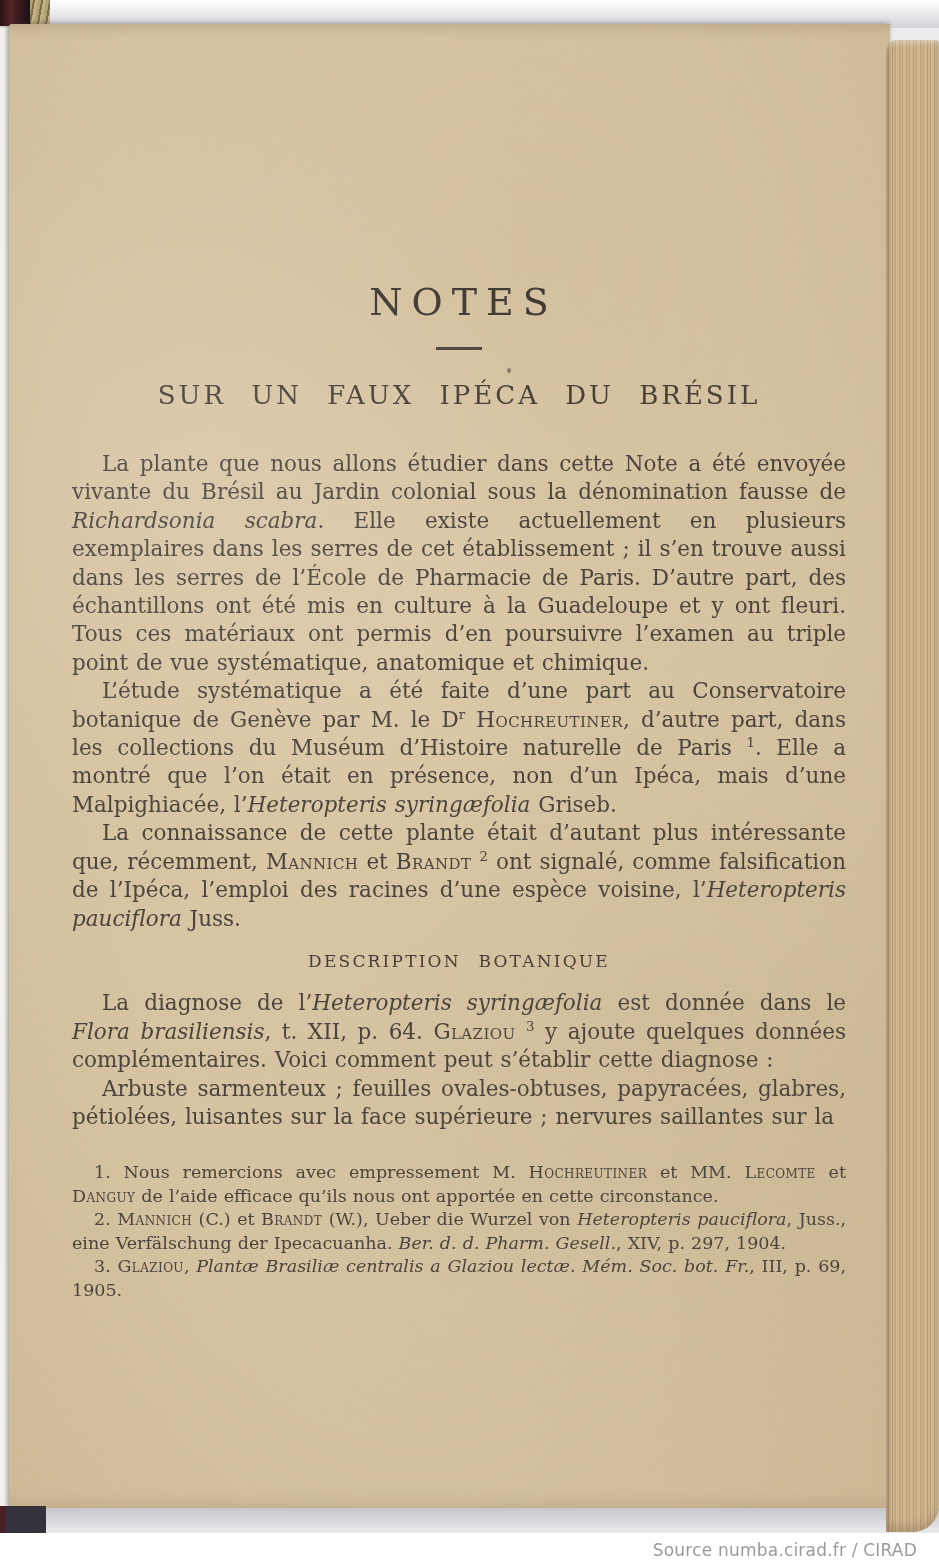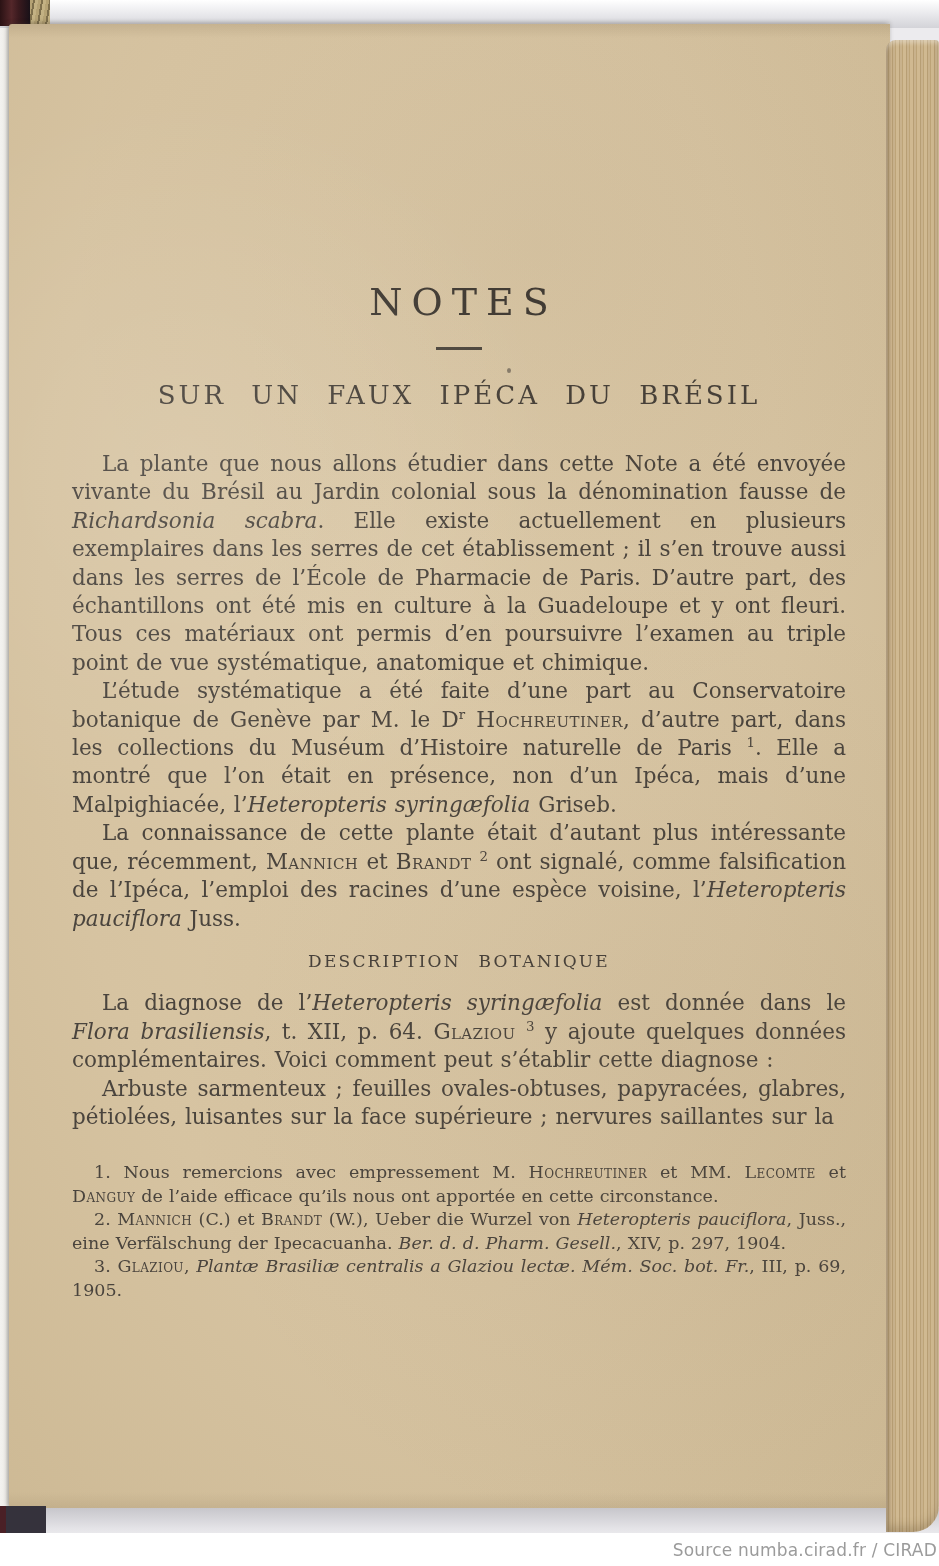--- a/index.html
+++ b/index.html
@@ -65,21 +65,21 @@
   
   .cover-corner {
     position: absolute; left: 0; top: 1506px; width: 46px; height: 42px;
     background: linear-gradient(90deg, #4a2026 0 6px, #35323c 6px 100%);
   }
   
   .watermark-bar {
     position: absolute; left: 0; bottom: 0; width: 100%; height: 33px;
     background: #ffffff;
     display: flex; align-items: center; justify-content: flex-end;
-    padding-right: 2px; box-sizing: border-box;
+    padding-right: 22px; box-sizing: border-box;
   }
   .watermark-text {
     font-family: "DejaVu Sans", sans-serif;
     font-size: 17px; color: #9b9b9b; letter-spacing: 0.2px;
   }
   
   .page-inner {
     position: absolute; left: 63px; right: 44px; top: 0;
     color: #4a443d;
   }

